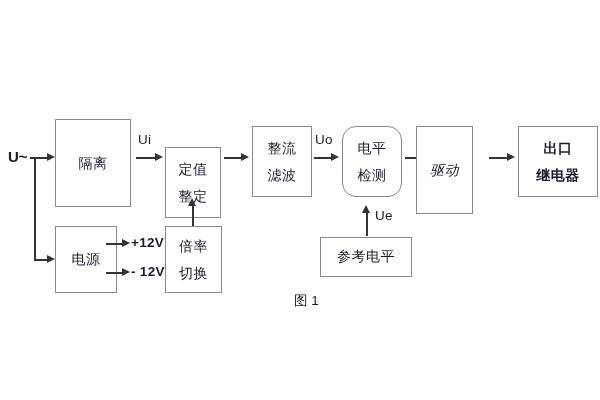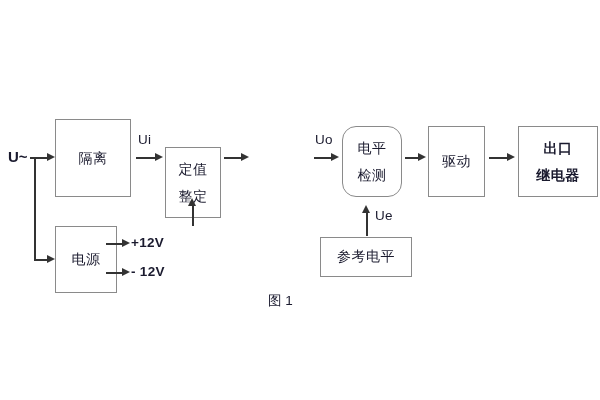--- a/index.html
+++ b/index.html
@@ -84,50 +84,54 @@
 
   <div class="lbl-big" style="left:8px; top:148px;">U~</div>
 
   <div class="wire wire-h" style="left:30px; top:157px; width:6px;"></div>
   <div class="wire wire-v" style="left:34px; top:157px; height:103px;"></div>
   <div class="wire wire-h" style="left:34px; top:157px; width:15px;"></div>
   <div class="arrow arrow-r" style="left:47px; top:153px;"></div>
   <div class="wire wire-h" style="left:34px; top:259px; width:15px;"></div>
   <div class="arrow arrow-r" style="left:47px; top:255px;"></div>
 
-  <div class="blk" style="left:55px; top:119px; width:76px; height:78px;text-align:center;">
+  <div class="blk" style="left:55px; top:119px; width:76px; height:88px;text-align:center;">
     <span class="ln">隔离</span>
   </div>
 
   <div class="lbl" style="left:138px; top:132px;text-align:center;">Ui</div>
   <div class="wire wire-h" style="left:136px; top:157px; width:21px;"></div>
   <div class="arrow arrow-r" style="left:155px; top:153px;"></div>
 
   <div class="blk" style="left:165px; top:126px; width:56px; height:71px;margin-top:21px;">
     <span class="ln">定值</span>
     <span class="ln">整定</span>
   </div>
 
   <div class="wire wire-h" style="left:224px; top:157px; width:19px;"></div>
   <div class="arrow arrow-r" style="left:241px; top:153px;"></div>
 
+  <div class="blk" style="left:252px; top:126px; width:60px; height:71px;">
+    <span class="ln">整流</span>
+    <span class="ln">滤波</span>
+  </div>
 
   <div class="lbl" style="left:315px; top:132px;">Uo</div>
   <div class="wire wire-h" style="left:314px; top:157px; width:19px;"></div>
   <div class="arrow arrow-r" style="left:331px; top:153px;"></div>
 
   <div class="blk" style="left:342px; top:126px; width:60px; height:71px;border-radius:14px;">
     <span class="ln">电平</span>
     <span class="ln">检测</span>
   </div>
 
   <div class="wire wire-h" style="left:405px; top:157px; width:16px;"></div>
   <div class="arrow arrow-r" style="left:418px; top:153px;"></div>
 
-  <div class="blk" style="left:428px; top:126px; width:57px; height:71px;">
+  <div class="blk" style="left:416px; top:126px; width:57px; height:88px;font-style:italic;">
     <span class="ln">驱动</span>
   </div>
 
   <div class="wire wire-h" style="left:489px; top:157px; width:20px;"></div>
   <div class="arrow arrow-r" style="left:507px; top:153px;"></div>
 
   <div class="blk" style="left:518px; top:126px; width:80px; height:71px;font-weight:bold;">
     <span class="ln">出口</span>
     <span class="ln">继电器</span>
   </div>
@@ -137,27 +141,31 @@
   </div>
 
   <div class="wire wire-h" style="left:106px; top:243px; width:18px;"></div>
   <div class="arrow arrow-r" style="left:122px; top:239px;"></div>
   <div class="lbl" style="left:131px; top:235px; font-weight:bold;">+12V</div>
 
   <div class="wire wire-h" style="left:106px; top:272px; width:18px;"></div>
   <div class="arrow arrow-r" style="left:122px; top:268px;"></div>
   <div class="lbl" style="left:131px; top:264px; font-weight:bold;">- 12V</div>
 
+  <div class="blk" style="left:165px; top:226px; width:57px; height:67px;">
+    <span class="ln">倍率</span>
+    <span class="ln">切换</span>
+  </div>
 
   <div class="wire wire-v" style="left:192px; top:205px; height:21px;"></div>
   <div class="arrow arrow-u" style="left:188px; top:198px;"></div>
 
   <div class="blk" style="left:320px; top:237px; width:92px; height:40px;font-family:Liberation Mono, monospace;">
     <span class="ln">参考电平</span>
   </div>
 
   <div class="wire wire-v" style="left:366px; top:212px; height:24px;"></div>
   <div class="arrow arrow-u" style="left:362px; top:205px;"></div>
   <div class="lbl" style="left:375px; top:208px;">Ue</div>
 
-  <div class="cap" style="left:268px; top:292px;">图 1</div>
+  <div class="cap" style="left:294px; top:292px;">图 1</div>
 
 </div>
 
 </body></html>

